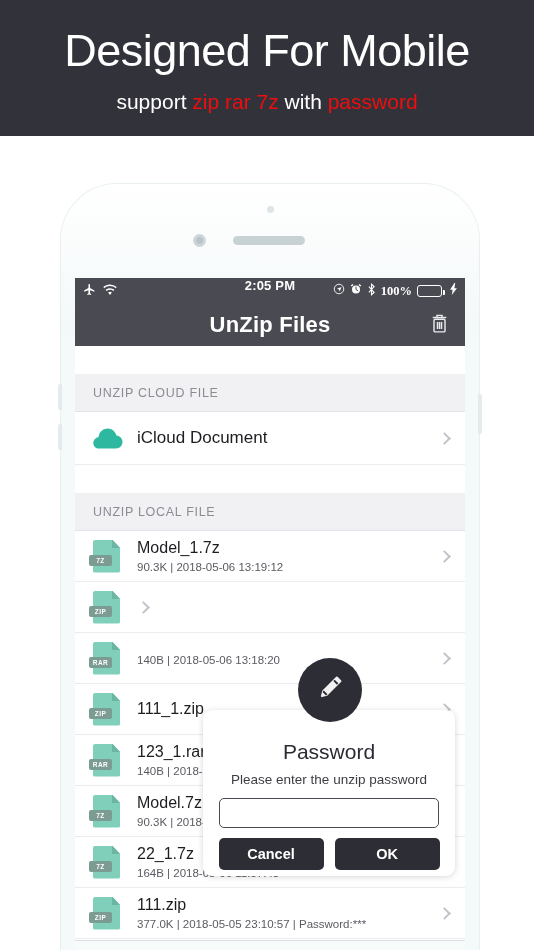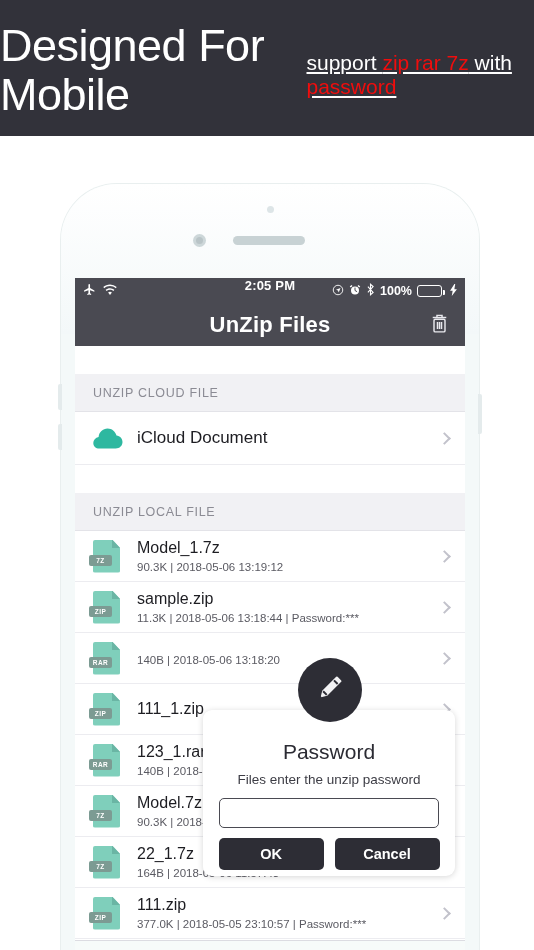--- a/index.html
+++ b/index.html
@@ -8,29 +8,29 @@
     font-family: "Liberation Sans", sans-serif;
     background: #ffffff;
     overflow: hidden;
   }
   .page { position: relative; width: 534px; height: 950px; background: #ffffff; }
 
   
   .banner {
     position: absolute; left: 0; top: 0; width: 534px; height: 136px;
     background: #32323a;
-    display: flex; 
+    display: flex; flex-direction: column;
     align-items: center; justify-content: center;
   }
   .banner-title {
     color: #ffffff; font-size: 45px; font-weight: 400;
     letter-spacing: -0.5px; line-height: 1.1; margin-top: 4px;
   }
   .banner-sub {
-    margin-top: 14px; font-size: 21px; color: #ffffff; font-weight: 400; text-decoration: underline;
+    margin-top: 14px; font-size: 21px; color: #ffffff; font-weight: 400;
   }
   .banner-sub .hl { color: #f00d0d; }
 
   
   .phone {
     position: absolute; left: 61px; top: 184px;
     width: 418px; height: 800px;
     background: #f4f9f9;
     border-radius: 56px 56px 0 0;
     box-shadow: 0 0 0 1px #e9efef;
@@ -71,21 +71,21 @@
     height:26px; background:#4a4a52; display:flex; 
     padding: 0 8px; color:#ffffff; font-size:12.5px; position:relative;
   }
   .sb-left { display:flex; align-items:center; gap:7px; }
   .sb-time {
     position:absolute; left:0; right:0; text-align:center;
     font-size:13px; font-weight:600; letter-spacing:0.2px;
   }
   .sb-right {
     margin-left:auto; display:flex; align-items:center; gap:5px;
-    font-size:12.5px; font-weight:600; position:relative; z-index:2;
+    font-size:12.5px; font-weight:600; position:relative; z-index:2;font-family:Liberation Serif, serif;
   }
   .battery {
     width:25px; height:12px; border:1.4px solid #ffffff; border-radius:3px;
     position:relative; padding:1.3px;
   }
   .battery::after {
     content:""; position:absolute; right:-4px; top:3.5px; width:2px; height:5px;
     background:#ffffff; border-radius:0 1px 1px 0;
   }
   .battery-fill { width:100%; height:100%; background:#4cd964; border-radius:1px; }
@@ -301,24 +301,20 @@
         </div>
 
         <div class="row">
           <div class="row-icon">
             <div class="fileicon">
                 <div class="fi-body"></div>
                 <div class="fi-fold"></div>
               <div class="fi-badge">ZIP</div>
               </div>
           </div>
-          <div class="row-text">
-            <div class="row-title">sample.zip</div>
-            <div class="row-sub">11.3K | 2018-05-06 13:18:44 | Password:***</div>
-          </div>
           <div class="chev"></div>
         </div>
 
         <div class="row">
           <div class="row-icon">
             <div class="fileicon">
                 <div class="fi-body"></div>
                 <div class="fi-fold"></div>
               <div class="fi-badge">RAR</div>
               </div>
@@ -438,25 +434,25 @@
               <path d="M16.2 7.5L6.5 17.5"></path>
               <circle cx="5.2" cy="18.8" r="2"></circle>
             </svg>
           </span>
         </div>
 
       </div>
 
       <div class="modal" style="left:128px; top:432px;">
         <div class="modal-title">Password</div>
-        <div class="modal-msg">Files enter the unzip password</div>
+        <div class="modal-msg">Please enter the unzip password</div>
         <input class="modal-input" type="text" value="" placeholder="" style="">
         <div class="modal-btns">
+          <button class="mbtn">Cancel</button>
           <button class="mbtn">OK</button>
-          <button class="mbtn">Cancel</button>
         </div>
       </div>
       <div class="modal-badge" style="left:223px; top:380px;">
         <span>
           <svg width="30" height="30" viewBox="0 0 24 24" fill="none" stroke="#f2f2f4" stroke-width="1.6" stroke-linejoin="round">
             <path d="M17.5 3.6l2.9 2.9-11 11-3.9 1 1-3.9z" fill="#f2f2f4" stroke="#f2f2f4"></path>
             <path d="M15.2 5.9l2.9 2.9" stroke="#2d2d35"></path>
             <path d="M6.5 14.6l2.9 2.9" stroke="#2d2d35"></path>
           </svg>
         </span>

